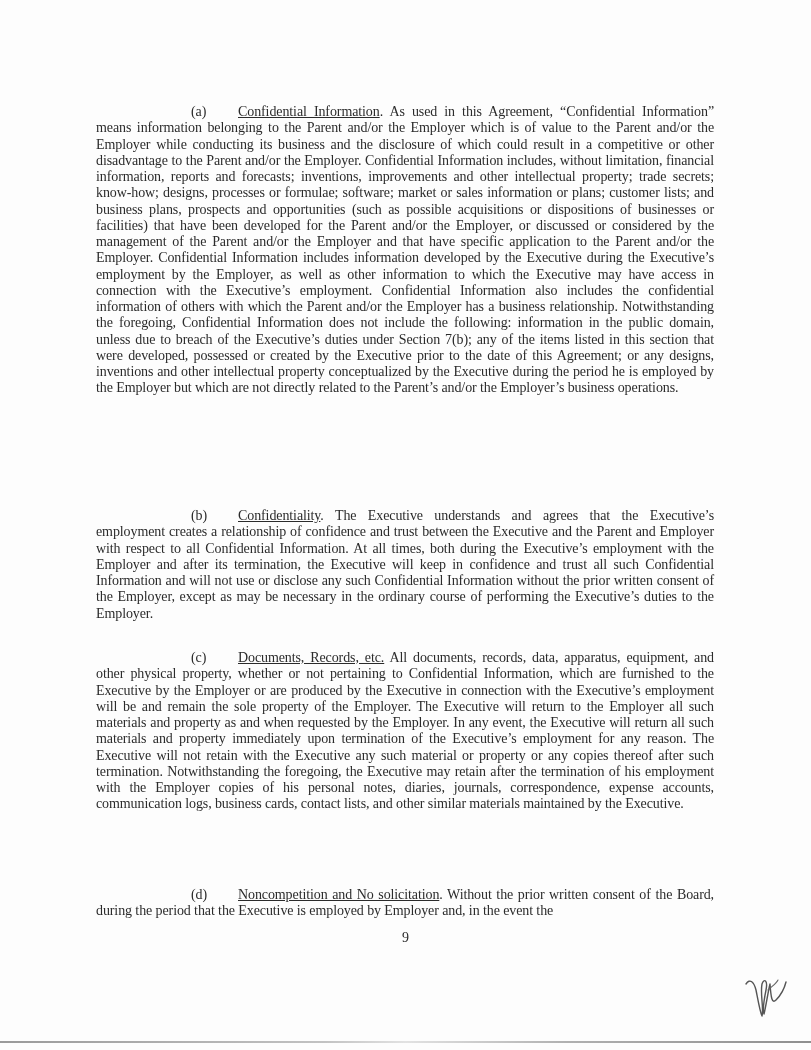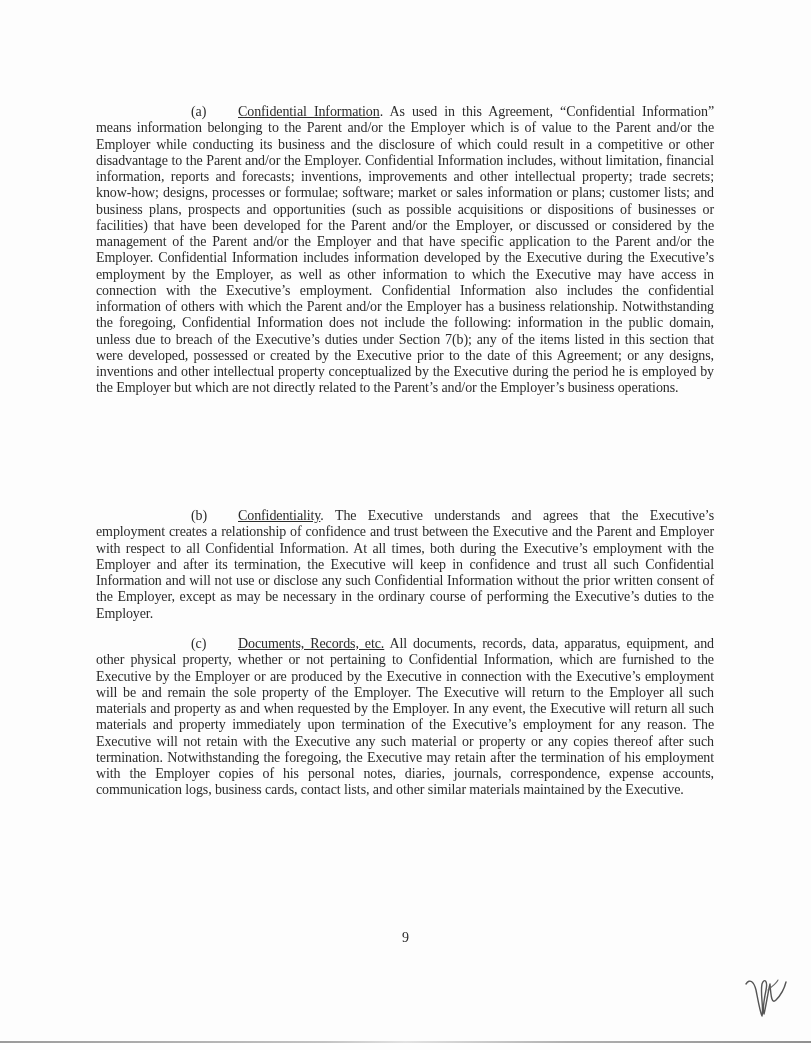--- a/index.html
+++ b/index.html
@@ -17,21 +17,21 @@
     width: 618px;
     font-size: 14px;
     line-height: 16.25px;
     text-align: justify;
     letter-spacing: -0.1px;
   }
   .para .label { display: inline-block; margin-left: 95px; width: 47px; }
   .para .heading { text-decoration: underline; text-underline-offset: 1px; }
   #para-a { top: 104px; }
   #para-b { top: 508px; }
-  #para-c { top: 636px; }
+  #para-c { top: 650px; }
   #para-d { top: 887px; }
   .page-number {
     position: absolute; left: 0; width: 811px; top: 930px;
     text-align: center; font-size: 14px;
   }
   .initials { position: absolute; left: 742px; top: 970px; width: 48px; height: 52px; }
   .rule {
     position: absolute; left: 0; top: 1041px; width: 811px; height: 2px;
     background: linear-gradient(to right, #9a9a9a, #c2c2c2 40%, #e2e2e2 50%, #b0b0b0 70%, #8f8f8f);
   }
@@ -40,20 +40,21 @@
 <body>
 
 <div class="page">
 
   <div class="para" id="para-a"><span class="label">(a)</span><span class="heading">Confidential Information</span><span>.</span><span>  As used in this Agreement, “Confidential Information” means information belonging to the Parent and/or the Employer which is of value to the Parent and/or the Employer while conducting its business and the disclosure of which could result in a competitive or other disadvantage to the Parent and/or the Employer.  Confidential Information includes, without limitation, financial information, reports and forecasts; inventions, improvements and other intellectual property; trade secrets; know-how; designs, processes or formulae; software; market or sales information or plans; customer lists; and business plans, prospects and opportunities (such as possible acquisitions or dispositions of businesses or facilities) that have been developed for the Parent and/or the Employer, or discussed or considered by the management of the Parent and/or the Employer and that have specific application to the Parent and/or the Employer.  Confidential Information includes information developed by the Executive during the Executive’s employment by the Employer, as well as other information to which the Executive may have access in connection with the Executive’s employment. Confidential Information also includes the confidential information of others with which the Parent and/or the Employer has a business relationship.  Notwithstanding the foregoing, Confidential Information does not include the following: information in the public domain, unless due to breach of the Executive’s duties under Section 7(b); any of the items listed in this section that were developed, possessed or created by the Executive prior to the date of this Agreement; or any designs, inventions and other intellectual property conceptualized by the Executive during the period he is employed by the Employer but which are not directly related to the Parent’s and/or the Employer’s business operations.</span></div>
 
   <div class="para" id="para-b"><span class="label">(b)</span><span class="heading">Confidentiality</span><span>.</span><span> The Executive understands and agrees that the Executive’s employment creates a relationship of confidence and trust between the Executive and the Parent and Employer with respect to all Confidential Information.  At all times, both during the Executive’s employment with the Employer and after its termination, the Executive will keep in confidence and trust all such Confidential Information and will not use or disclose any such Confidential Information without the prior written consent of the Employer, except as may be necessary in the ordinary course of performing the Executive’s duties to the Employer.</span></div>
 
   <div class="para" id="para-c"><span class="label">(c)</span><span class="heading">Documents, Records, etc.</span><span></span><span>  All documents, records, data, apparatus, equipment, and other physical property, whether or not pertaining to Confidential Information, which are furnished to the Executive by the Employer or are produced by the Executive in connection with the Executive’s employment will be and remain the sole property of the Employer. The Executive will return to the Employer all such materials and property as and when requested by the Employer.  In any event, the Executive will return all such materials and property immediately upon termination of the Executive’s employment for any reason.  The Executive will not retain with the Executive any such material or property or any copies thereof after such termination.  Notwithstanding the foregoing, the Executive may retain after the termination of his employment with the Employer copies of his personal notes, diaries, journals, correspondence, expense accounts, communication logs, business cards, contact lists, and other similar materials maintained by the Executive.</span></div>
 
+  <div class="para" id="para-d"><span class="label">(d)</span><span class="heading">Noncompetition and No solicitation</span><span>.</span><span>  Without the prior written consent of the Board, during the period that the Executive is employed by Employer and, in the event the</span></div>
 
   <div class="page-number">9</div>
 
   <svg class="initials" viewBox="0 0 48 52">
     <path d="M4 14 C 8 8, 12 12, 14 20 C 16 30, 18 42, 20 46 C 22 38, 18 24, 20 14 C 22 8, 26 10, 24 20 C 22 30, 20 40, 22 44 C 24 36, 26 22, 28 14 C 29 28, 30 34, 34 30 C 38 26, 42 20, 44 12" fill="none" stroke="#555" stroke-width="1.4" stroke-linecap="round" stroke-linejoin="round"></path>
     <path d="M26 20 C 30 16, 34 14, 36 10" fill="none" stroke="#666" stroke-width="1.1" stroke-linecap="round"></path>
   </svg>
 
   <div class="rule"></div>
 </div>

